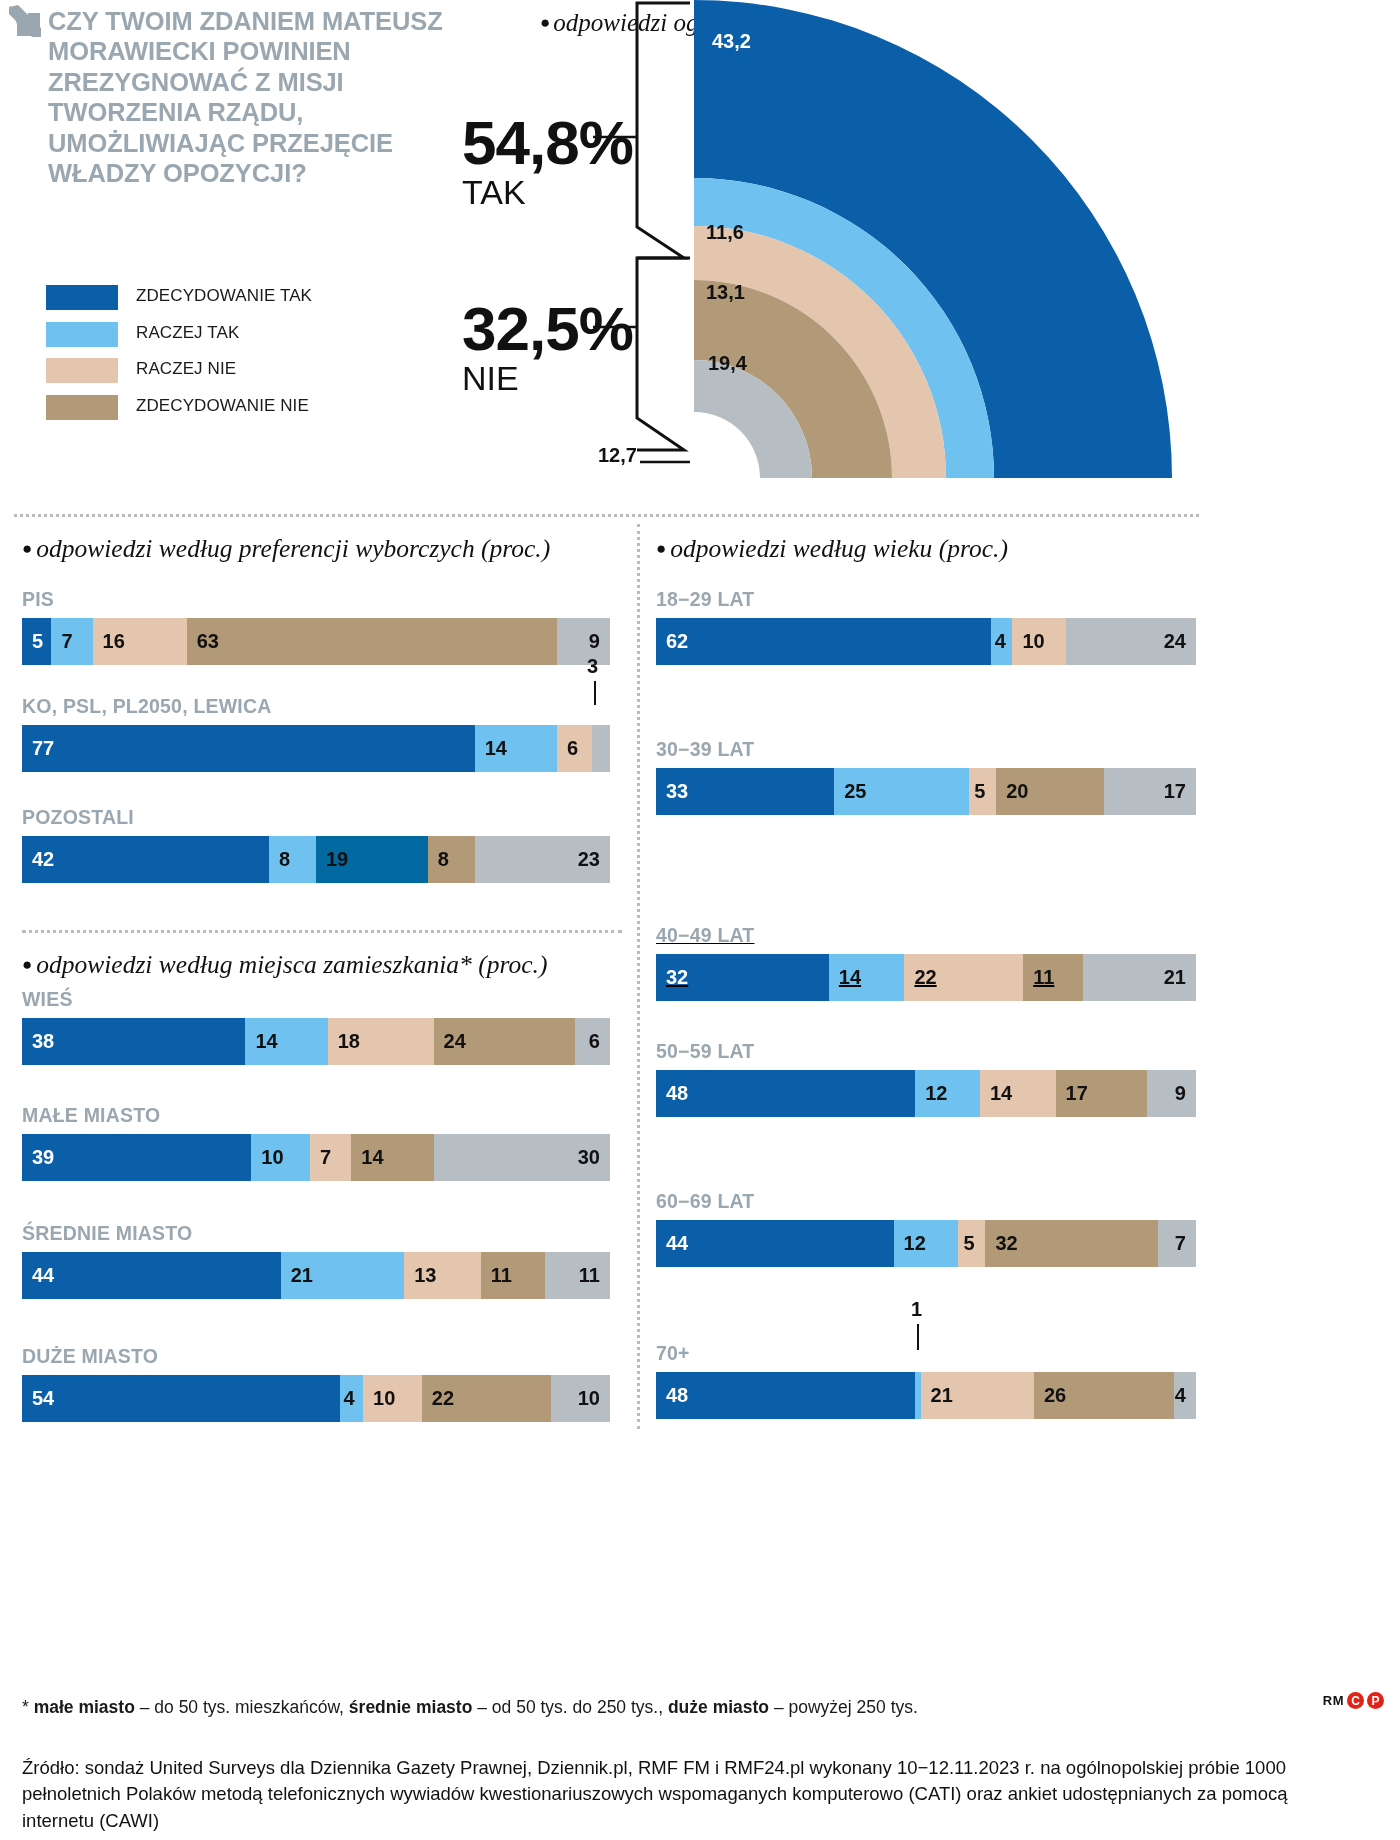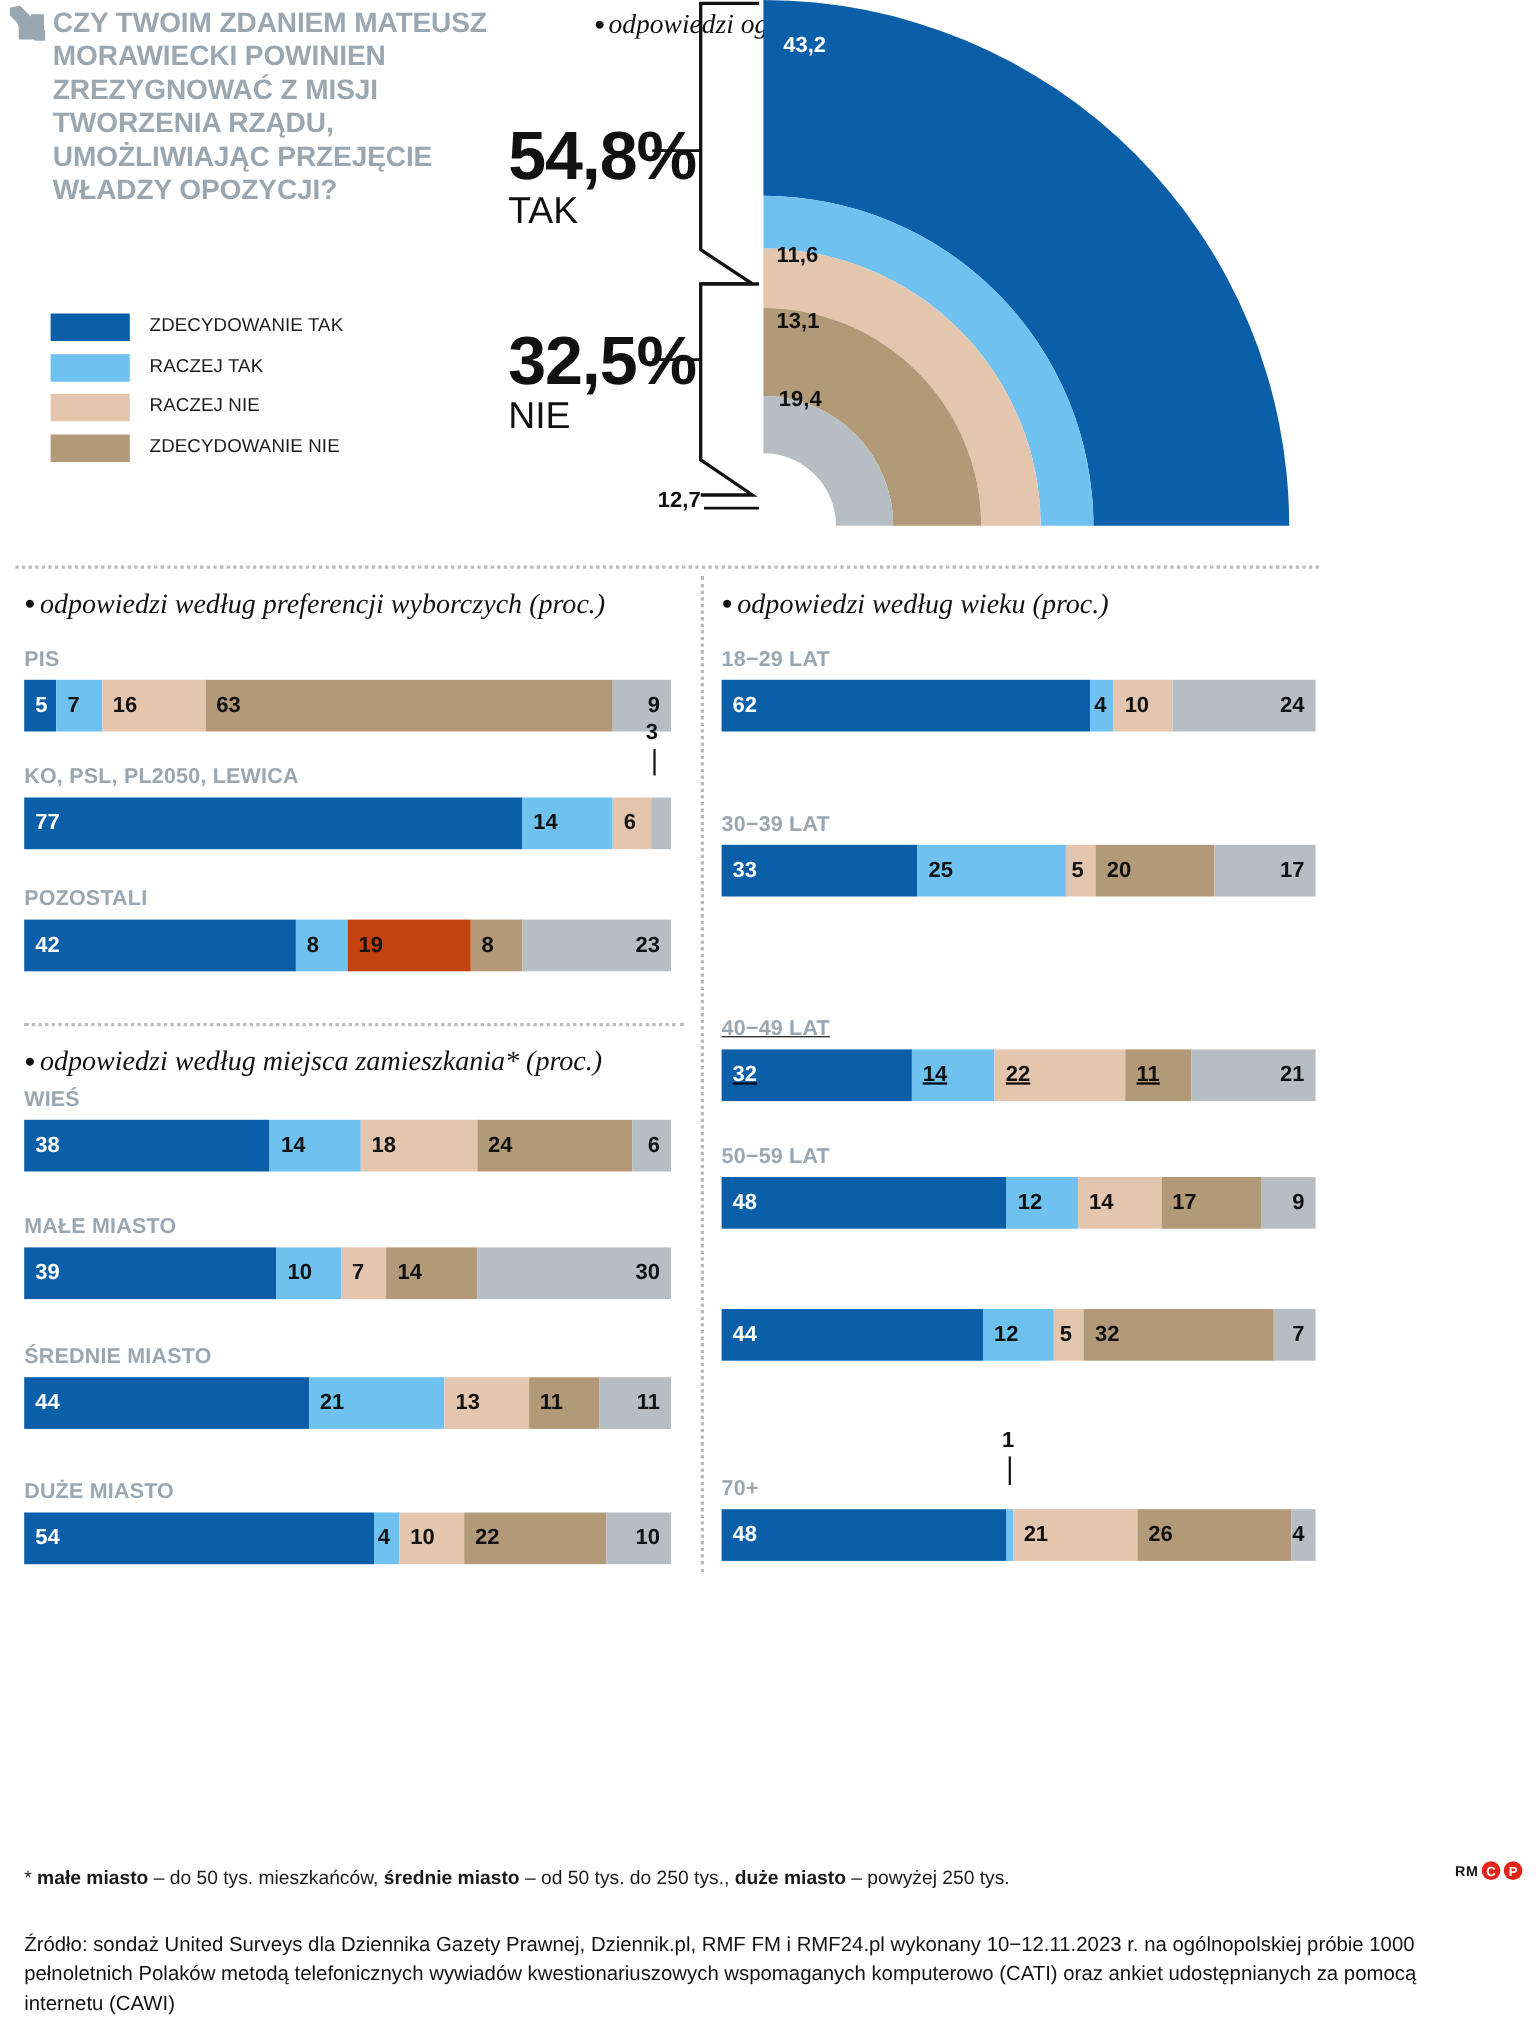--- a/index.html
+++ b/index.html
@@ -204,21 +204,21 @@
 
 <div class="grp" style="left:22px; top:806px; width:588px;">
   <div class="grp-label">POZOSTALI</div>
   <div class="bar">
     <div class="seg" style="width:42%;background:#0b5fa8">
           <span style="color:#ffffff">42</span>
         </div>
     <div class="seg" style="width:8%;background:#6fc2ef">
           <span style="color:#111">8</span>
         </div>
-    <div class="seg" style="width:19%;background:#c2410c">
+    <div class="seg" style="width:19%;background:#0369a1">
           <span style="color:#111">19</span>
         </div>
     <div class="seg" style="width:8%;background:#b29a79">
           <span style="color:#111">8</span>
         </div>
     <div class="seg right" style="width:23%;background:#b6bec4">
           <span style="color:#111">23</span>
         </div>
   </div>
 </div>
@@ -390,20 +390,21 @@
     <div class="seg" style="width:17%;background:#b29a79">
           <span style="color:#111">17</span>
         </div>
     <div class="seg right" style="width:9%;background:#b6bec4">
           <span style="color:#111">9</span>
         </div>
   </div>
 </div>
 
 <div class="grp" style="left:656px; top:1190px; width:540px;">
+  <div class="grp-label">60−69 LAT</div>
   <div class="bar">
     <div class="seg" style="width:44%;background:#0b5fa8">
           <span style="color:#ffffff">44</span>
         </div>
     <div class="seg" style="width:12%;background:#6fc2ef">
           <span style="color:#111">12</span>
         </div>
     <div class="seg" style="width:5%;background:#e4c5ae">
           <span style="color:#111;padding-left:5px">5</span>
         </div>

